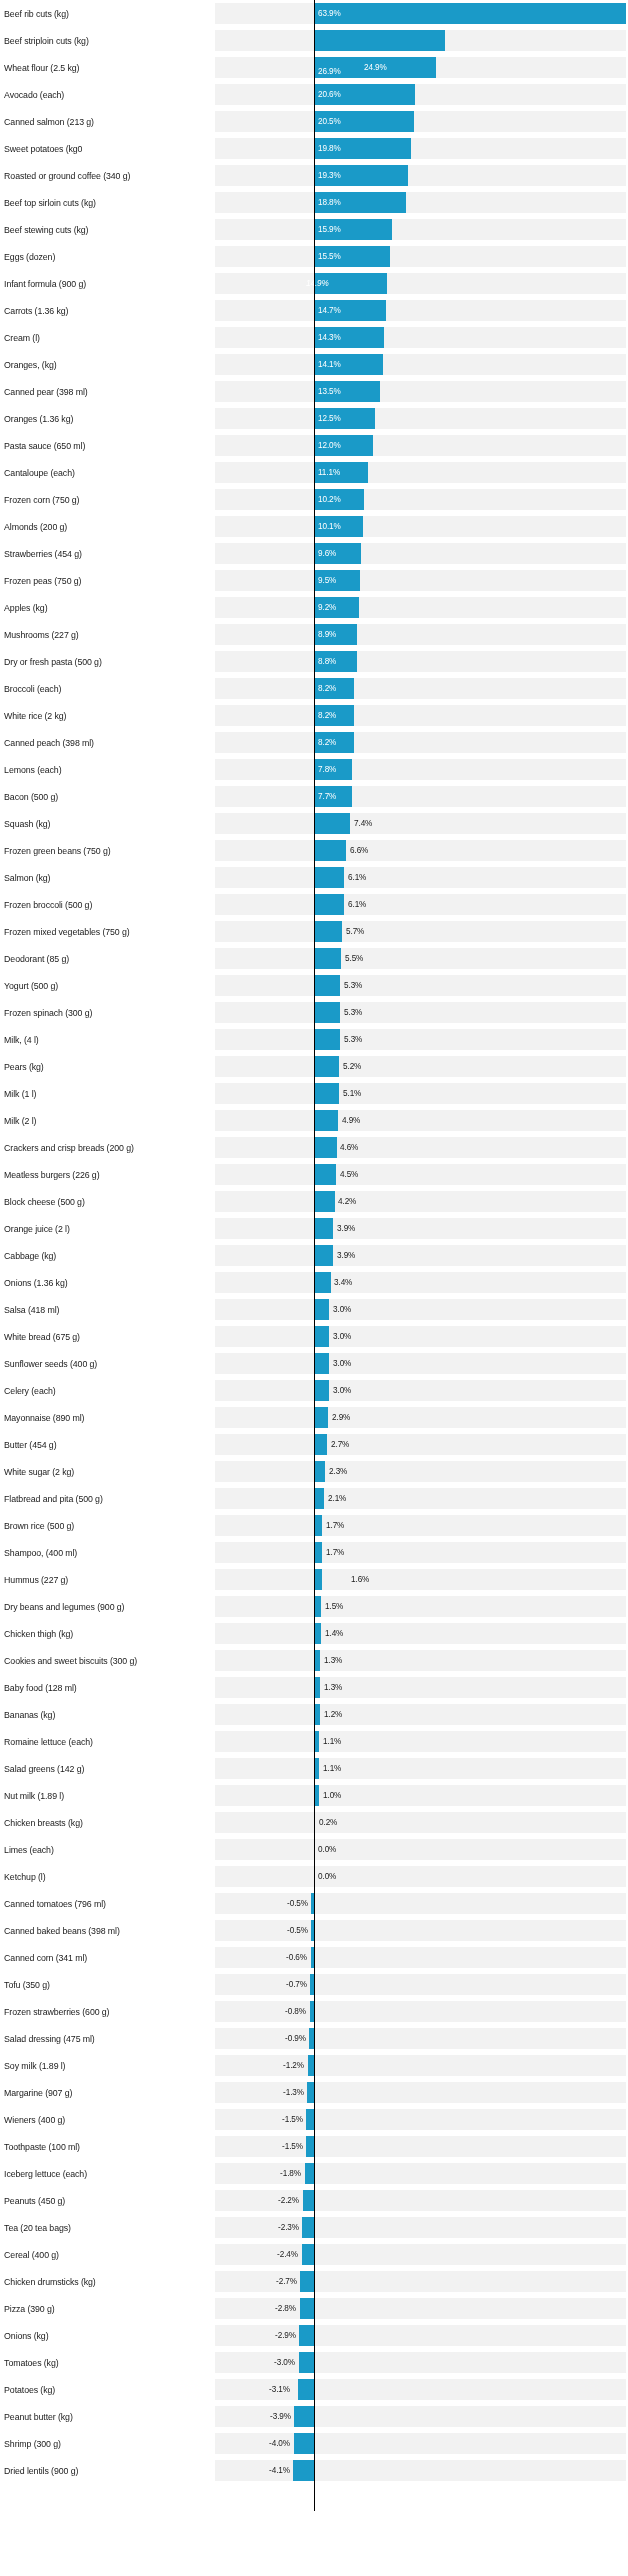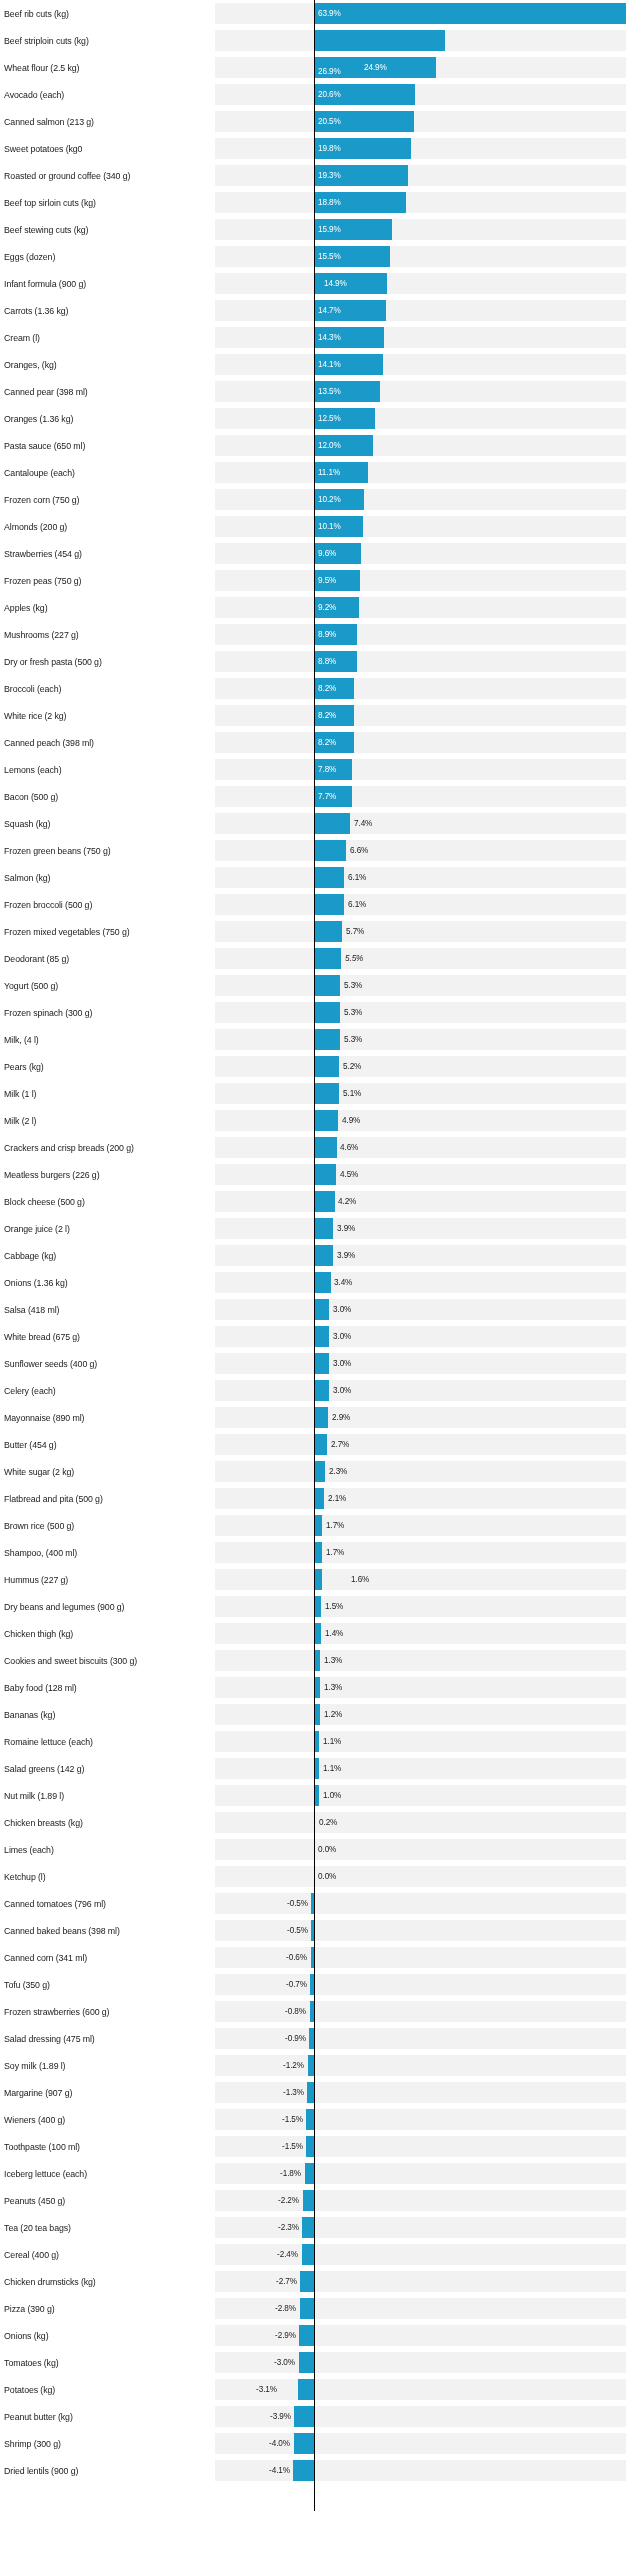--- a/index.html
+++ b/index.html
@@ -141,21 +141,21 @@
       <div class="row">
         <div class="track"></div>
         <div class="row-label">Eggs (dozen)</div>
         <div class="bar" style="left: 314px; width: 76px;"></div>
         <div class="value inside-pos" style="left: 318px;">15.5%</div>
       </div>
       <div class="row">
         <div class="track"></div>
         <div class="row-label">Infant formula (900 g)</div>
         <div class="bar" style="left: 314px; width: 73px;"></div>
-        <div class="value inside-pos" style="left: 324px;">14.9%</div>
+        <div class="value inside-pos" style="left: 306px; font-style: italic;">14.9%</div>
       </div>
       <div class="row">
         <div class="track"></div>
         <div class="row-label">Carrots (1.36 kg)</div>
         <div class="bar" style="left: 314px; width: 72px;"></div>
         <div class="value inside-pos" style="left: 318px;">14.7%</div>
       </div>
       <div class="row">
         <div class="track"></div>
         <div class="row-label">Cream (l)</div>
@@ -291,21 +291,21 @@
       <div class="row">
         <div class="track"></div>
         <div class="row-label">Frozen mixed vegetables (750 g)</div>
         <div class="bar" style="left: 314px; width: 28px;"></div>
         <div class="value outside-pos" style="left: 346px;">5.7%</div>
       </div>
       <div class="row">
         <div class="track"></div>
         <div class="row-label">Deodorant (85 g)</div>
         <div class="bar" style="left: 314px; width: 27px;"></div>
-        <div class="value outside-pos" style="left: 345px; font-style: italic;">5.5%</div>
+        <div class="value outside-pos" style="left: 345px;">5.5%</div>
       </div>
       <div class="row">
         <div class="track"></div>
         <div class="row-label">Yogurt (500 g)</div>
         <div class="bar" style="left: 314px; width: 26px;"></div>
         <div class="value outside-pos" style="left: 344px;">5.3%</div>
       </div>
       <div class="row">
         <div class="track"></div>
         <div class="row-label">Frozen spinach (300 g)</div>
@@ -607,21 +607,21 @@
       <div class="row">
         <div class="track"></div>
         <div class="row-label">Tomatoes (kg)</div>
         <div class="bar" style="left: 299px; width: 15px;"></div>
         <div class="value outside-neg" style="right: 334px;">-3.0%</div>
       </div>
       <div class="row">
         <div class="track"></div>
         <div class="row-label">Potatoes (kg)</div>
         <div class="bar" style="left: 298px; width: 15.5px;"></div>
-        <div class="value outside-neg" style="right: 352px;">-3.1%</div>
+        <div class="value outside-neg" style="right: 339px;">-3.1%</div>
       </div>
       <div class="row">
         <div class="track"></div>
         <div class="row-label">Peanut butter (kg)</div>
         <div class="bar" style="left: 294px; width: 19.5px;"></div>
         <div class="value outside-neg" style="right: 338px;">-3.9%</div>
       </div>
       <div class="row">
         <div class="track"></div>
         <div class="row-label">Shrimp (300 g)</div>

